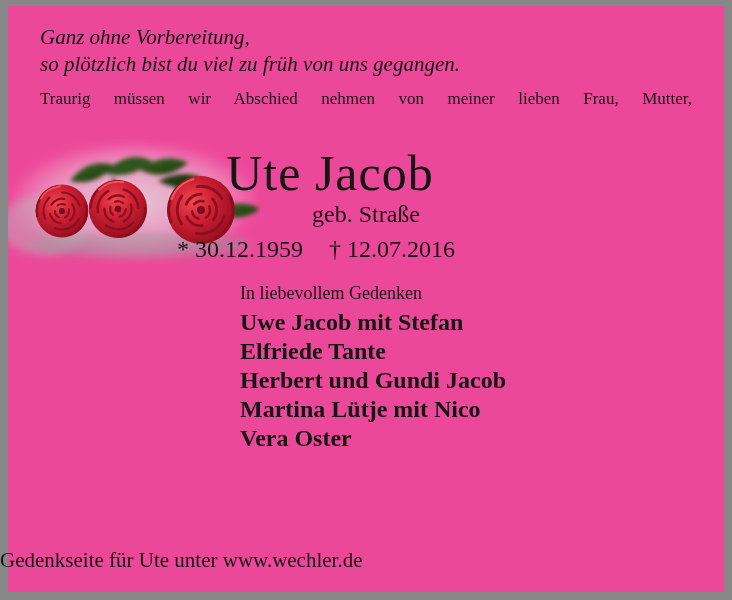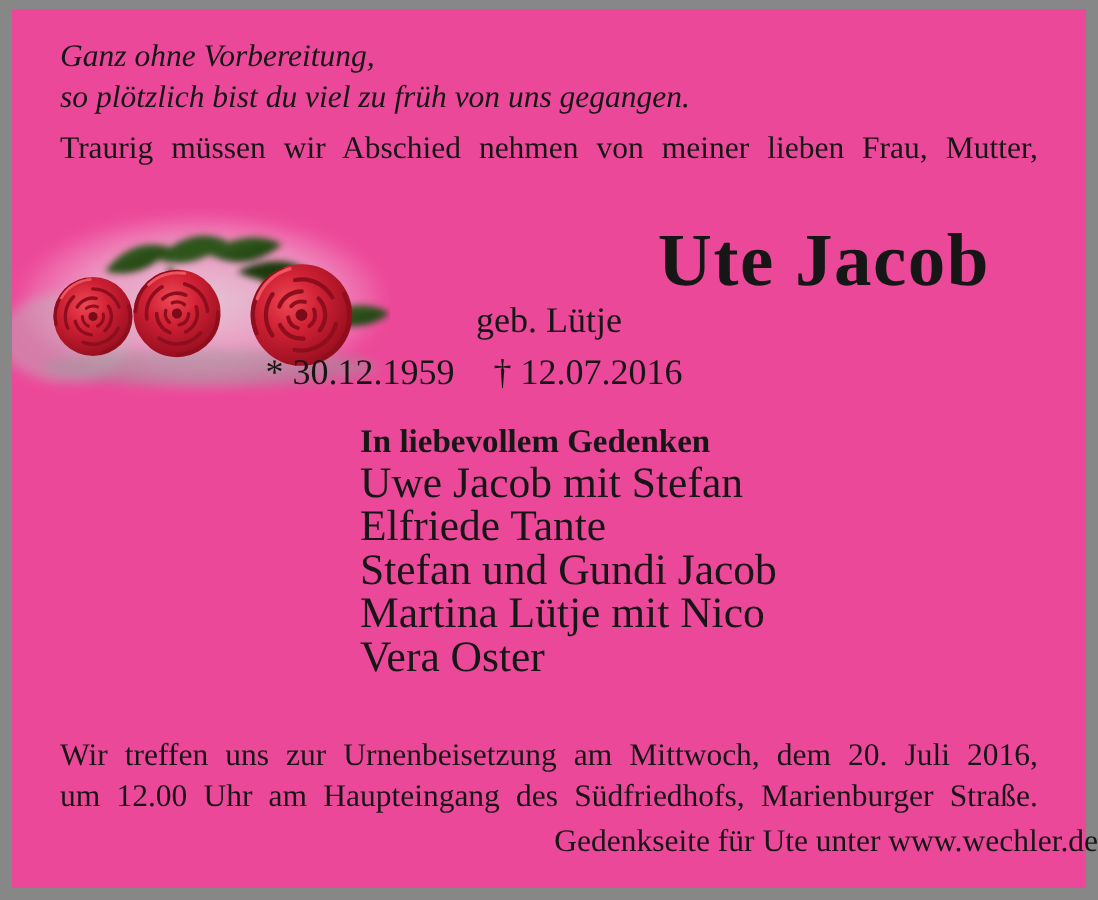--- a/index.html
+++ b/index.html
@@ -25,33 +25,33 @@
   .verse {
     left: 40px; top: 24px;
     font-style: italic;
     font-size: 21px;
     line-height: 27px;
     white-space: nowrap;
   }
   .intro {
     left: 40px; top: 85px;
     width: 652px;
-    font-size: 21px;
+    font-size: 17px;
     line-height: 27px;
   }
   .j-full { text-align: justify; text-align-last: justify; }
 
   .roses-photo { left: 8px; top: 139px; width: 252px; height: 126px; }
 
   .deceased-name {
     left: 0; top: 146px;
     width: 660px;
-    text-align: right;
+    text-align: center;
     font-size: 50px;
-    font-weight: bold;
+    font-weight: normal;
     letter-spacing: 1px;
     line-height: 54px;
   }
   .maiden-name {
     left: 0; top: 201px;
     width: 732px;
     text-align: center;
     font-size: 24px;
     line-height: 27px;
   }
@@ -59,42 +59,41 @@
     left: 0; top: 236px;
     width: 632px;
     display: flex;
     justify-content: center;
     gap: 26px;
     font-size: 24px;
     line-height: 27px;
   }
   .memoriam-heading {
     left: 240px; top: 281px;
-    font-size: 22px;
+    font-size: 18px;
     line-height: 25px;
     white-space: nowrap;
-    font-weight: bold;
   }
   .mourners {
     left: 240px; top: 308px;
-    font-size: 29px;
-    font-weight: normal;
+    font-size: 24px;
+    font-weight: bold;
     line-height: 29px;
     white-space: nowrap;
   }
   .meeting {
     left: 40px; top: 490px;
     width: 652px;
     font-size: 21px;
     line-height: 27px;
   }
   .memorial-site {
     left: 0; top: 548px;
     width: 732px;
-    text-align: right;
+    text-align: left;
     font-size: 21px;
     line-height: 25px;
   }
 </style>
 </head>
 <body>
 
 <div class="page">
   <div class="frame"></div>
 
@@ -157,36 +156,32 @@
         <path d="M104,40 L118,54 M160,38 L172,52" stroke="#1d3b11" stroke-width="3"></path>
       </g>
 
       <use href="#roseDef" transform="translate(54,72) scale(0.88)"></use>
       <use href="#roseDef" transform="translate(110,70) scale(0.97) rotate(15)"></use>
       <use href="#roseDef" transform="translate(193,71) scale(1.13) rotate(-10)"></use>
     </svg>
   </div>
 
   <div class="abs deceased-name">Ute Jacob</div>
-  <div class="abs maiden-name">geb. Lütje</div>
+  <div class="abs maiden-name">geb. Straße</div>
 
   <div class="abs dates">
     <span>* 30.12.1959</span>
     <span>† 12.07.2016</span>
   </div>
 
   <div class="abs memoriam-heading">In liebevollem Gedenken</div>
 
   <div class="abs mourners">
     <div>Uwe Jacob mit Stefan</div>
     <div>Elfriede Tante</div>
-    <div>Stefan und Gundi Jacob</div>
+    <div>Herbert und Gundi Jacob</div>
     <div>Martina Lütje mit Nico</div>
     <div>Vera Oster</div>
   </div>
 
-  <div class="abs meeting">
-    <div class="j-full">Wir treffen uns zur Urnenbeisetzung am Mittwoch, dem 20. Juli 2016,</div>
-    <div class="j-full">um 12.00 Uhr am Haupteingang des Südfriedhofs, Marienburger Straße.</div>
-  </div>
 
   <div class="abs memorial-site">Gedenkseite für Ute unter www.wechler.de</div>
 </div>
 
 </body></html>

